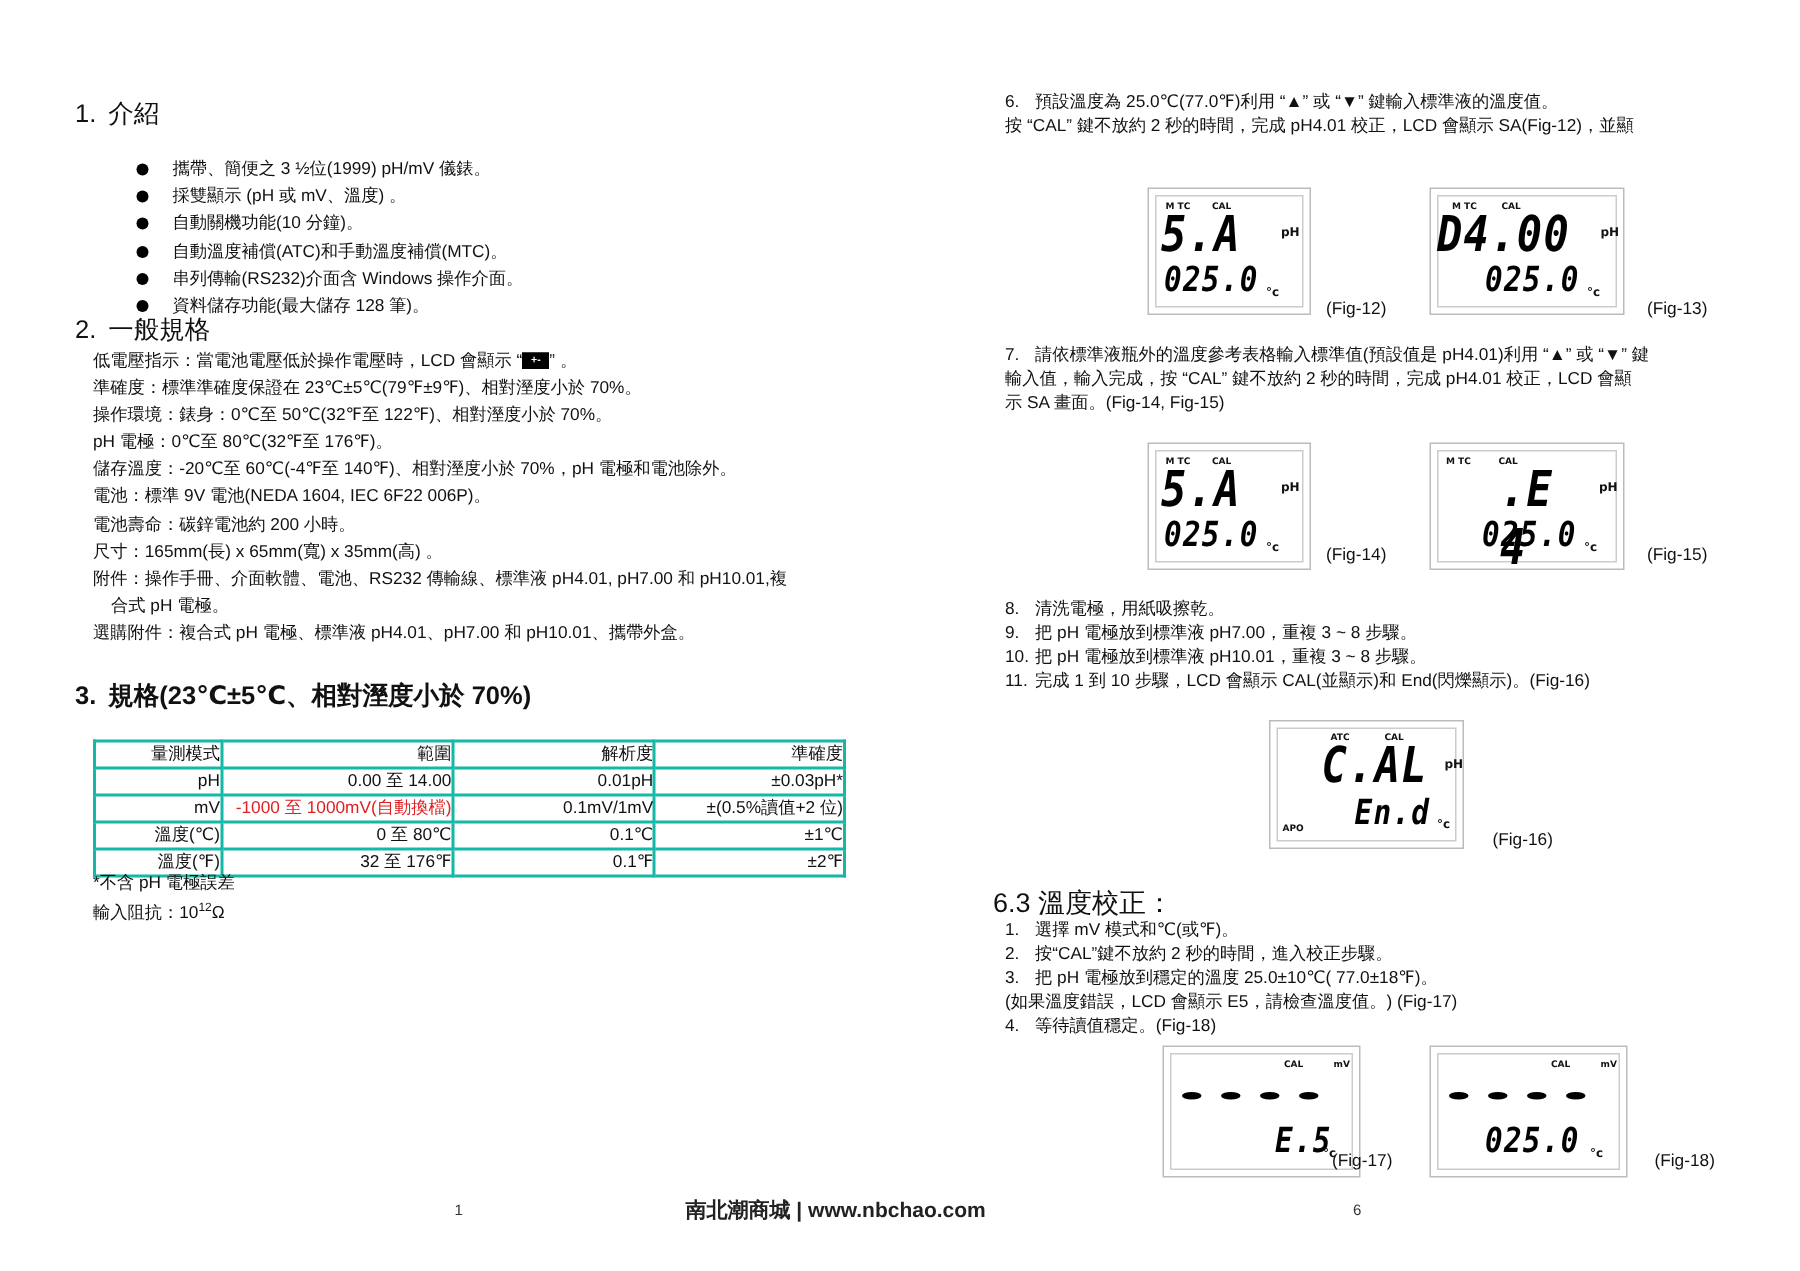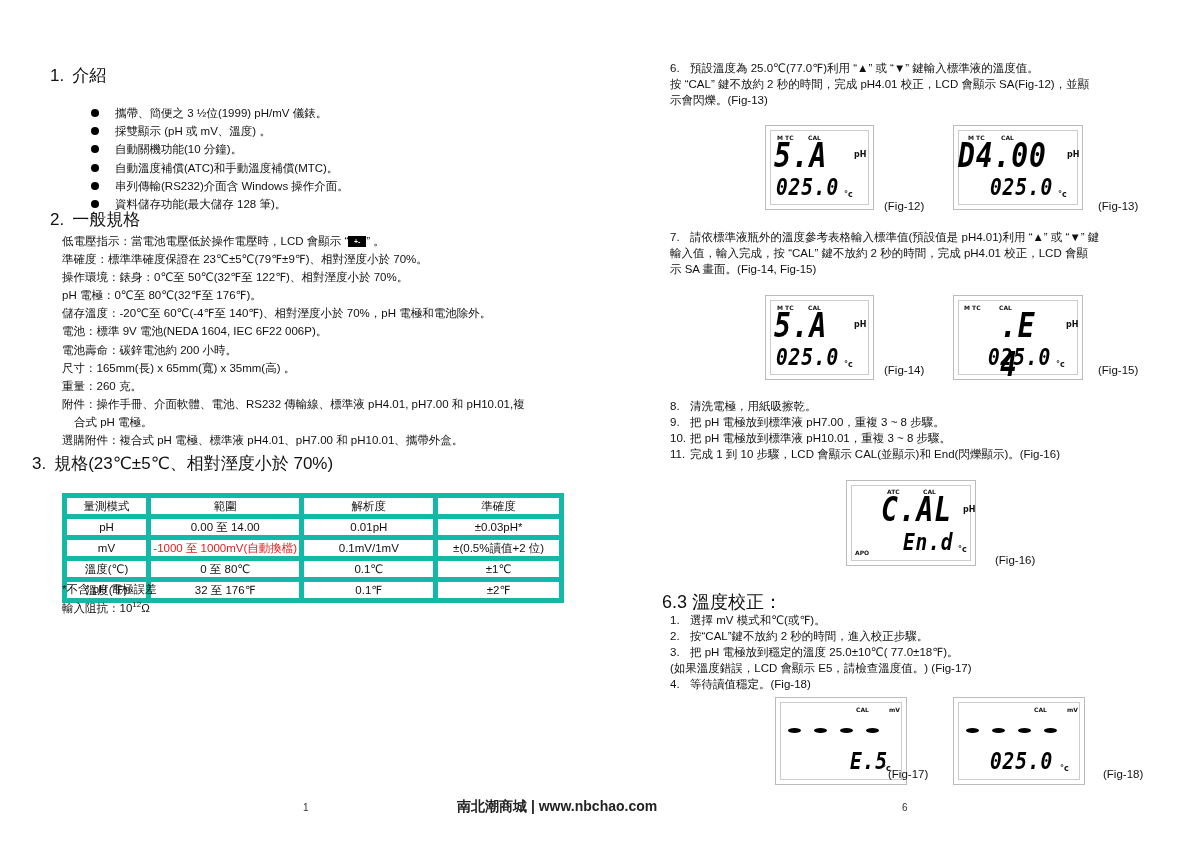--- a/index.html
+++ b/index.html
@@ -11,21 +11,21 @@
   .h1 { font-size: 17px; color: #111; white-space: nowrap; }
   .h1 .num { margin-right: 8px; }
   .bullets { left: 75px; top: 88px; margin: 16px; padding: 0; list-style: none; }
   .bullets li { height: 18.2px; line-height: 18.2px; white-space: nowrap; position: relative; padding-left: 24px; }
   .bullets li .dot { position: absolute; left: 0; top: 5px; width: 8px; height: 8px; border-radius: 50%; background: #000; }
   .lines { left: 62px; top: 232px; }
   .lines .ln { height: 18.1px; line-height: 18.1px; white-space: nowrap; }
   .lines .ln.indent { padding-left: 12px; }
   .battery { display: inline-block; width: 16px; height: 9px; border: 1.5px solid #000; background: #000; color: #fff; font-size: 7px; line-height: 9px; text-align: center; vertical-align: middle; font-weight: bold; }
   table.spec { left: 62px; top: 493px; border-collapse: collapse; width: 502px; font-size: 11.5px; }
-  table.spec td { border: 5px solid #14b8a6; text-align: center; height: 16px; padding: 0; line-height: 16px; }
+  table.spec td { border: 2px solid #14b8a6; text-align: right; height: 16px; padding: 0; line-height: 16px; }
   table.spec td.red { color: #e02020; margin-top: 26px; }
   .notes { left: 62px; top: 582px; }
   .notes div { height: 15px; line-height: 15px; white-space: nowrap; }
   .step { white-space: nowrap; line-height: 16px; }
   .step .n { display: inline-block; width: 20px; }
   .lcd { position: absolute; border: 1.5px solid #bbb; background: #fff; }
   .lcd .inner { position: absolute; left: 4px; top: 4px; right: 4px; bottom: 4px; border: 1px solid #ccc; }
   .lcd .ann { position: absolute; font-size: 6px; font-weight: bold; font-family: "DejaVu Sans", sans-serif; }
   .lcd .big { position: absolute; font-family: "DejaVu Sans Mono", monospace; font-weight: bold; font-style: italic; color: #000; letter-spacing: 1px; transform: scaleX(0.85); transform-origin: left top; }
   .lcd .unit { position: absolute; font-size: 8px; font-weight: bold; font-family: "DejaVu Sans", sans-serif; }
@@ -58,27 +58,26 @@
   <div class="ln">
     <span>低電壓指示：當電池電壓低於操作電壓時，LCD 會顯示 “</span><span class="battery">+-</span><span>” 。</span>
   </div>
   <div class="ln">準確度：標準準確度保證在 23℃±5℃(79℉±9℉)、相對溼度小於 70%。</div>
   <div class="ln">操作環境：錶身：0℃至 50℃(32℉至 122℉)、相對溼度小於 70%。</div>
   <div class="ln">pH 電極：0℃至 80℃(32℉至 176℉)。</div>
   <div class="ln">儲存溫度：-20℃至 60℃(-4℉至 140℉)、相對溼度小於 70%，pH 電極和電池除外。</div>
   <div class="ln">電池：標準 9V 電池(NEDA 1604, IEC 6F22 006P)。</div>
   <div class="ln">電池壽命：碳鋅電池約 200 小時。</div>
   <div class="ln">尺寸：165mm(長) x 65mm(寬) x 35mm(高) 。</div>
-  <div class="ln">重量：260 克。</div>
   <div class="ln">附件：操作手冊、介面軟體、電池、RS232 傳輸線、標準液 pH4.01, pH7.00 和 pH10.01,複</div>
   <div class="ln indent">合式 pH 電極。</div>
   <div class="ln">選購附件：複合式 pH 電極、標準液 pH4.01、pH7.00 和 pH10.01、攜帶外盒。</div>
 </div>
 
-<div class="abs h1" style="left:32px; top:452px;">
+<div class="abs h1" style="left:50px; top:452px;font-weight:bold;">
   <span class="num">3.</span><span>規格(23℃±5℃、相對溼度小於 70%)</span>
 </div>
 
 <table class="abs spec">
   <colgroup>
       <col style="width:85px">
       <col style="width:155px">
       <col style="width:135px">
       <col style="width:127px">
     </colgroup>
@@ -119,21 +118,20 @@
 <div class="abs notes">
   <div>*不含 pH 電極誤差</div>
   <div><span>輸入阻抗：10</span><sup style="font-size:8px">12</sup><span>Ω</span></div>
 </div>
 
 <div class="abs pagenum" style="left:303px; top:802px;">1</div>
 
 <div class="abs" style="left:670px; top:60px;">
   <div class="step"><span class="n">6.</span><span>預設溫度為 25.0℃(77.0℉)利用 “▲” 或 “▼” 鍵輸入標準液的溫度值。</span></div>
   <div class="step cont">按 “CAL” 鍵不放約 2 秒的時間，完成 pH4.01 校正，LCD 會顯示 SA(Fig-12)，並顯</div>
-  <div class="step cont">示會閃爍。(Fig-13)</div>
 </div>
 
 <div class="lcd" style="left:765px; top:125px; width:107px; height:83px;">
   <div class="inner"></div>
   <span class="ann" style="left:11px; top:8px;">M  TC</span>
   <span class="ann" style="left:42px; top:8px;">CAL</span>
   <span class="big" style="left:8px; top:10px; font-size:33px;">5.A</span>
   <span class="unit" style="left:88px; top:24px;">pH</span>
   <span class="big" style="left:10px; top:48px; font-size:23px;">025.0</span>
   <span class="unit" style="left:78px; top:64px;">°c</span>

